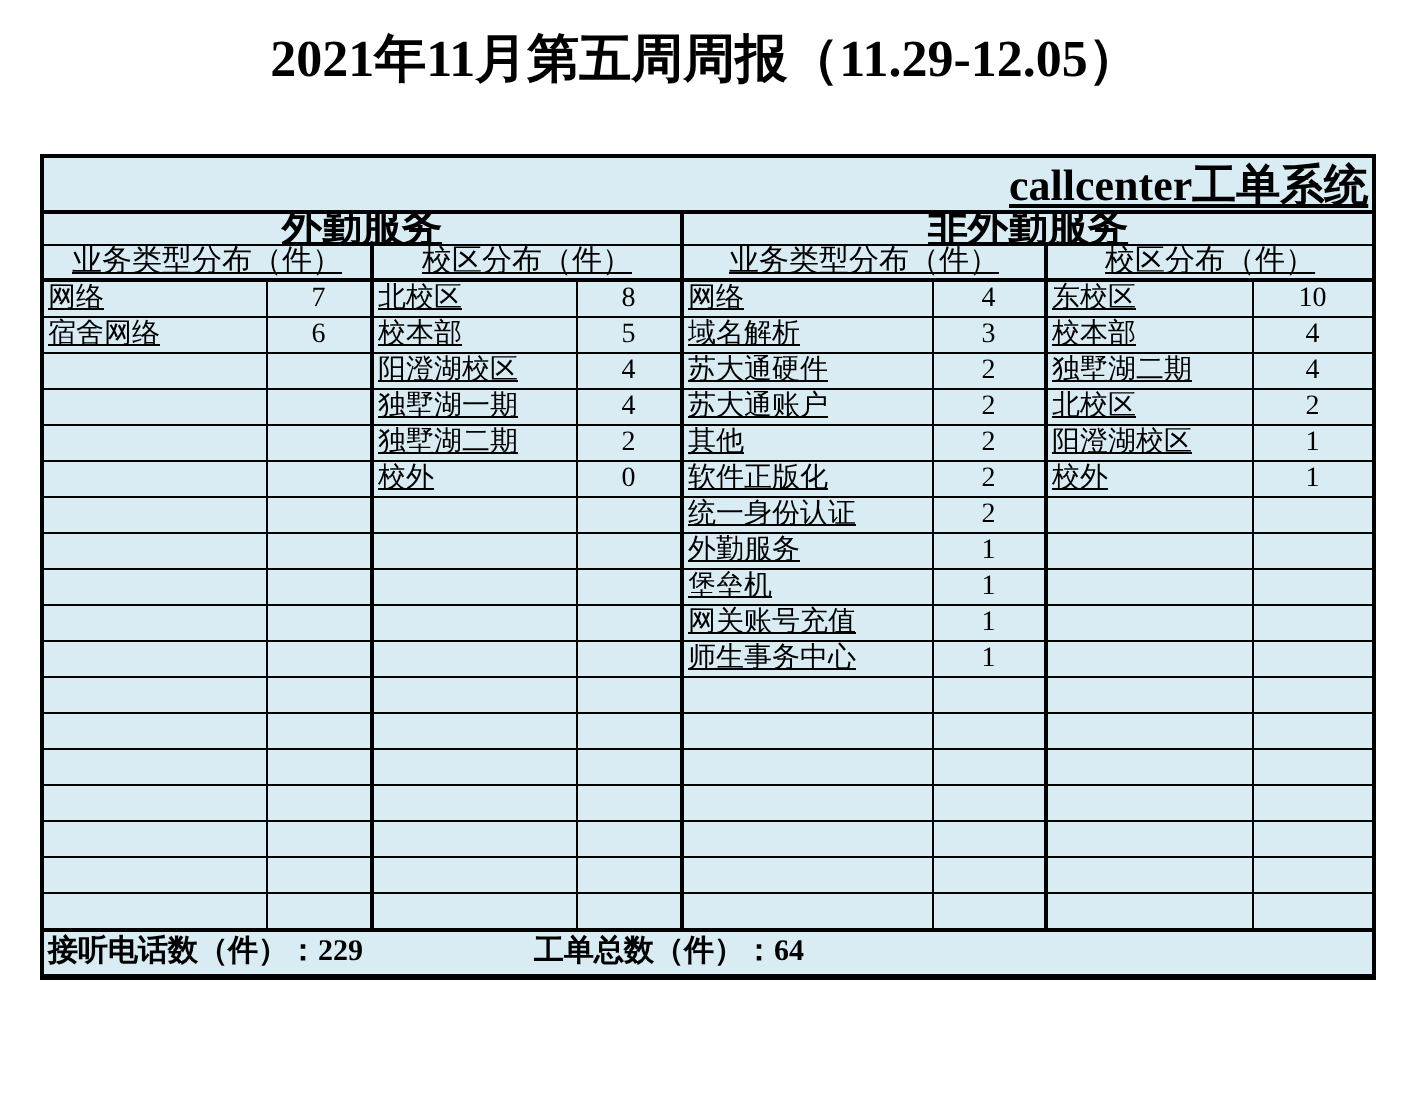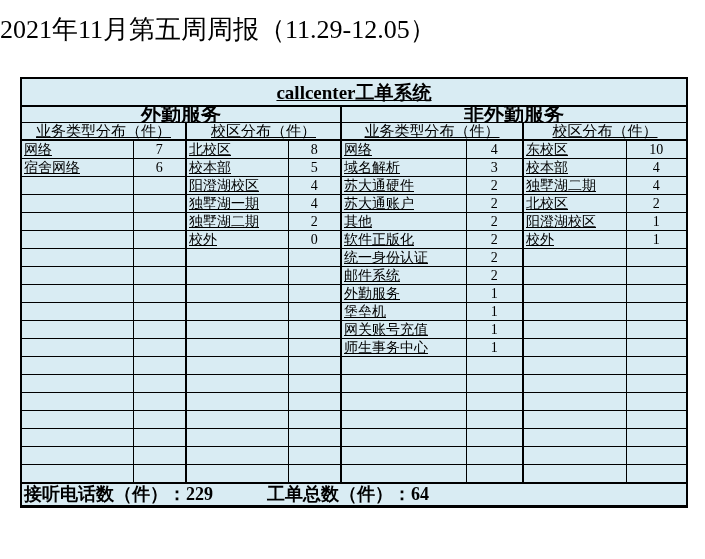--- a/index.html
+++ b/index.html
@@ -2,48 +2,48 @@
 <html><head>
 <meta charset="utf-8">
 <style>
   html,body{margin:0;padding:0;}
   body{
     width:705px;height:559px;position:relative;background:#ffffff;
     font-family:"Liberation Serif","DejaVu Serif",serif;color:#000;
     overflow:hidden;
   }
   .page-title{
-    margin-top:12px;text-align:left;font-size:26px;font-weight:normal;
+    margin-top:12px;text-align:center;font-size:26px;font-weight:bold;
     white-space:nowrap;
   }
   table.report{
     position:absolute;left:20px;top:77px;width:666px;
     border-collapse:collapse;table-layout:fixed;
     border:2px solid #000;border-bottom-width:3px;
   }
   td{
     border:1px solid #000;background:#d9ecf3;padding:0 2px;
     overflow:hidden;white-space:nowrap;font-size:14px;line-height:17px;
     height:17px;vertical-align:middle;
   }
   .thickR{border-right-width:2px !important;}
   tr.title-row td{
-    height:26px;font-size:19px;font-weight:bold;text-align:center;
+    height:26px;font-size:22px;font-weight:bold;text-align:right;
     border-bottom-width:2px;
   }
   tr.sec-row td{height:15px;font-size:20px;font-weight:bold;text-align:center;line-height:15px;}
   tr.colhead-row td{
     height:16px;font-size:15px;font-weight:normal;text-align:center;
     border-bottom-width:2px;line-height:16px;
   }
   td.lbl{text-align:left;}
   td.val{text-align:center;}
   .u{text-decoration:underline;}
   tr.footer-row td{
-    height:21px;border-top-width:2px;font-weight:bold;font-size:18px;padding:0;
+    height:21px;border-top-width:2px;font-weight:bold;font-size:15px;padding:0;
   }
   .footer-wrap{position:relative;width:100%;height:21px;line-height:21px;}
   .footer-item{position:absolute;top:0;white-space:nowrap;font-weight:bold;}
   .fi-0{left:2px;}
   .fi-1{left:245px;}
   .fi-2{left:448px;margin-top:48px;}
 </style>
 </head>
 <body>
 
@@ -144,30 +144,20 @@
         <td class="lbl"><span class="u">统一身份认证</span></td>
         <td class="val thickR">2</td>
         <td class="lbl"></td>
         <td class="val"></td>
       </tr>
       <tr>
         <td class="lbl"></td>
         <td class="val thickR"></td>
         <td class="lbl"></td>
         <td class="val thickR"></td>
-        <td class="lbl"><span class="u">邮件系统</span></td>
-        <td class="val thickR">2</td>
-        <td class="lbl"></td>
-        <td class="val"></td>
-      </tr>
-      <tr>
-        <td class="lbl"></td>
-        <td class="val thickR"></td>
-        <td class="lbl"></td>
-        <td class="val thickR"></td>
         <td class="lbl"><span class="u">外勤服务</span></td>
         <td class="val thickR">1</td>
         <td class="lbl"></td>
         <td class="val"></td>
       </tr>
       <tr>
         <td class="lbl"></td>
         <td class="val thickR"></td>
         <td class="lbl"></td>
         <td class="val thickR"></td>

